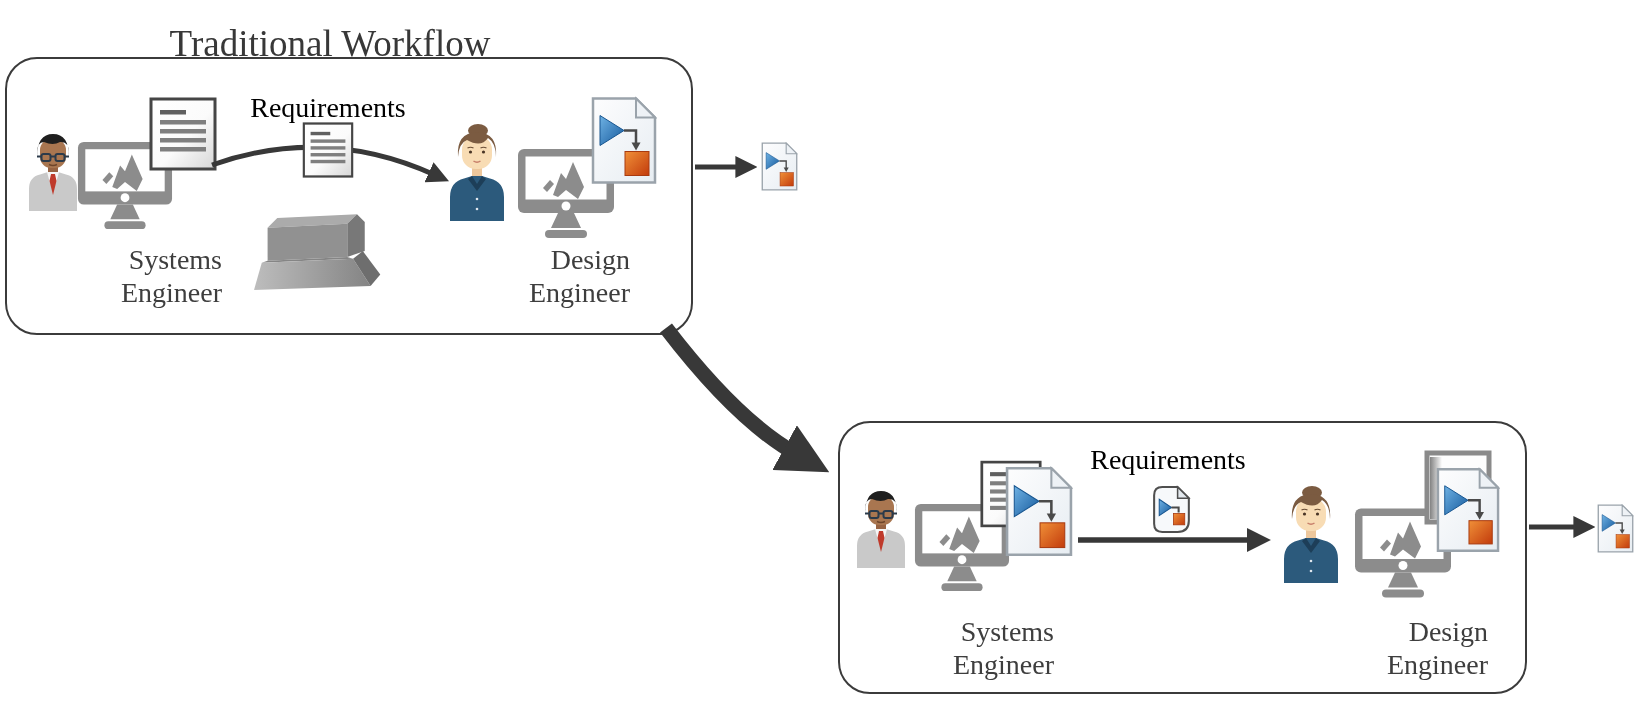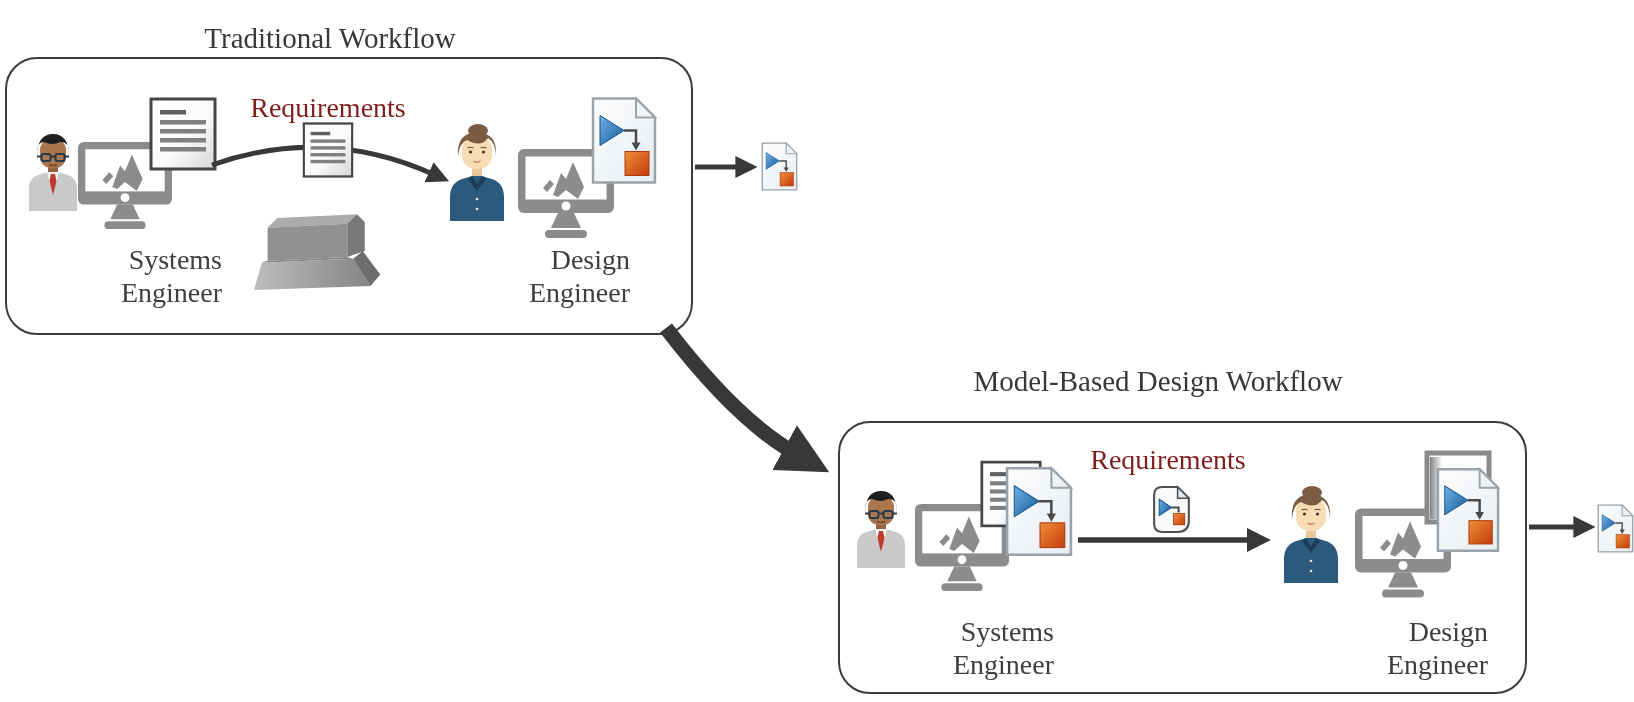--- a/index.html
+++ b/index.html
@@ -6,27 +6,27 @@
   .canvas{
     position:relative;width:1634px;height:702px;background:#ffffff;overflow:hidden;
     font-family:"Liberation Serif","DejaVu Serif",serif;color:#3e3e3e;
   }
   .abs{position:absolute;}
   .wfbox{
     position:absolute;box-sizing:border-box;background:#ffffff;
     border:2.5px solid #3b3b3b;border-radius:32px;
   }
   .title{
-    position:absolute;font-size:29px;text-align:center;white-space:nowrap;color:#383838;
+    position:absolute;font-size:37px;text-align:center;white-space:nowrap;color:#383838;
   }
   .lbl{
     position:absolute;font-size:28px;line-height:33px;text-align:right;color:#3e3e3e;
   }
   .req{
-    position:absolute;font-size:28px;text-align:center;white-space:nowrap;color:#7f1d1d;
+    position:absolute;font-size:28px;text-align:center;white-space:nowrap;color:#000000;
   }
 </style>
 </head>
 <body>
 
 <div class="canvas">
 
   <svg width="0" height="0" style="position:absolute" aria-hidden="true" xmlns:xlink="http://www.w3.org/1999/xlink">
     <defs>
       <linearGradient id="gradPage" x1="0" y1="0" x2="1" y2="1">
@@ -196,21 +196,20 @@
     <path d="M1,15 H48" fill="none" stroke="#383838" stroke-width="5" marker-end="url(#arrowhead)"></path>
   </svg>
   <svg class="abs" style="left:761px;top:142px;" width="37" height="49" viewBox="0 0 66 88">
       <use href="#sym-simdoc"></use>
     </svg>
 
   <svg class="abs" style="left:638px;top:312px;" width="215" height="180" viewBox="0 0 215 180">
     <path d="M28,16 Q100,110 160,143" fill="none" stroke="#383838" stroke-width="15" marker-end="url(#arrowheadBig)"></path>
   </svg>
 
-  <div class="title" style="left:908px;top:365px;width:500px;">Model-Based Design Workflow</div>
 
   <div class="wfbox" style="left:838px;top:421px;width:689px;height:273px;"></div>
 
   <svg class="abs" style="left:855px;top:488px;" width="52" height="80" viewBox="0 0 52 80">
       <use href="#sym-man"></use>
     </svg>
   <svg class="abs" style="left:913px;top:501px;" width="98" height="92" viewBox="0 0 100 92">
       <use href="#sym-monitor"></use>
     </svg>
   <svg class="abs" style="left:980px;top:455px;" width="62" height="78" viewBox="0 0 68 74">

